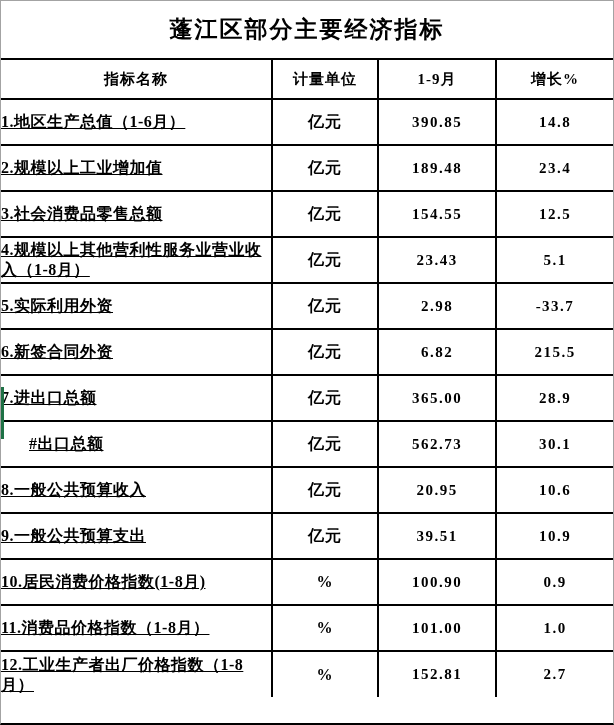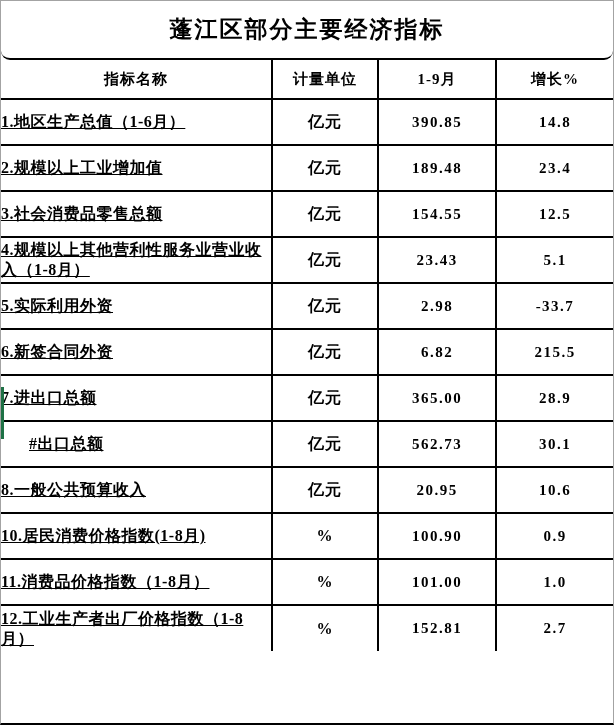--- a/index.html
+++ b/index.html
@@ -24,21 +24,20 @@
   .title-row {
     box-sizing: border-box;
     height: 59px;
     border-bottom: 2px solid #000000;
     display: flex;
     align-items: center;
     justify-content: center;
     font-size: 23px;
     font-weight: bold;
     letter-spacing: 2px;
-    border-radius: 9px;
   }
   table.indicators {
     border-collapse: collapse;
     border: hidden;
     table-layout: fixed;
     width: 612px;
   }
   table.indicators col.c1 { width: 271px; }
   table.indicators col.c2 { width: 106px; }
   table.indicators col.c3 { width: 118px; }
@@ -159,20 +158,26 @@
     <td class="c-val">562.73</td>
     <td class="c-growth">30.1</td>
   </tr>
         <tr>
     <td class="c-name">8.一般公共预算收入</td>
     <td class="c-unit">亿元</td>
     <td class="c-val">20.95</td>
     <td class="c-growth">10.6</td>
   </tr>
         <tr>
+    <td class="c-name">9.一般公共预算支出</td>
+    <td class="c-unit">亿元</td>
+    <td class="c-val">39.51</td>
+    <td class="c-growth">10.9</td>
+  </tr>
+        <tr>
     <td class="c-name">10.居民消费价格指数(1-8月)</td>
     <td class="c-unit">%</td>
     <td class="c-val">100.90</td>
     <td class="c-growth">0.9</td>
   </tr>
         <tr>
     <td class="c-name">11.消费品价格指数（1-8月）</td>
     <td class="c-unit">%</td>
     <td class="c-val">101.00</td>
     <td class="c-growth">1.0</td>

